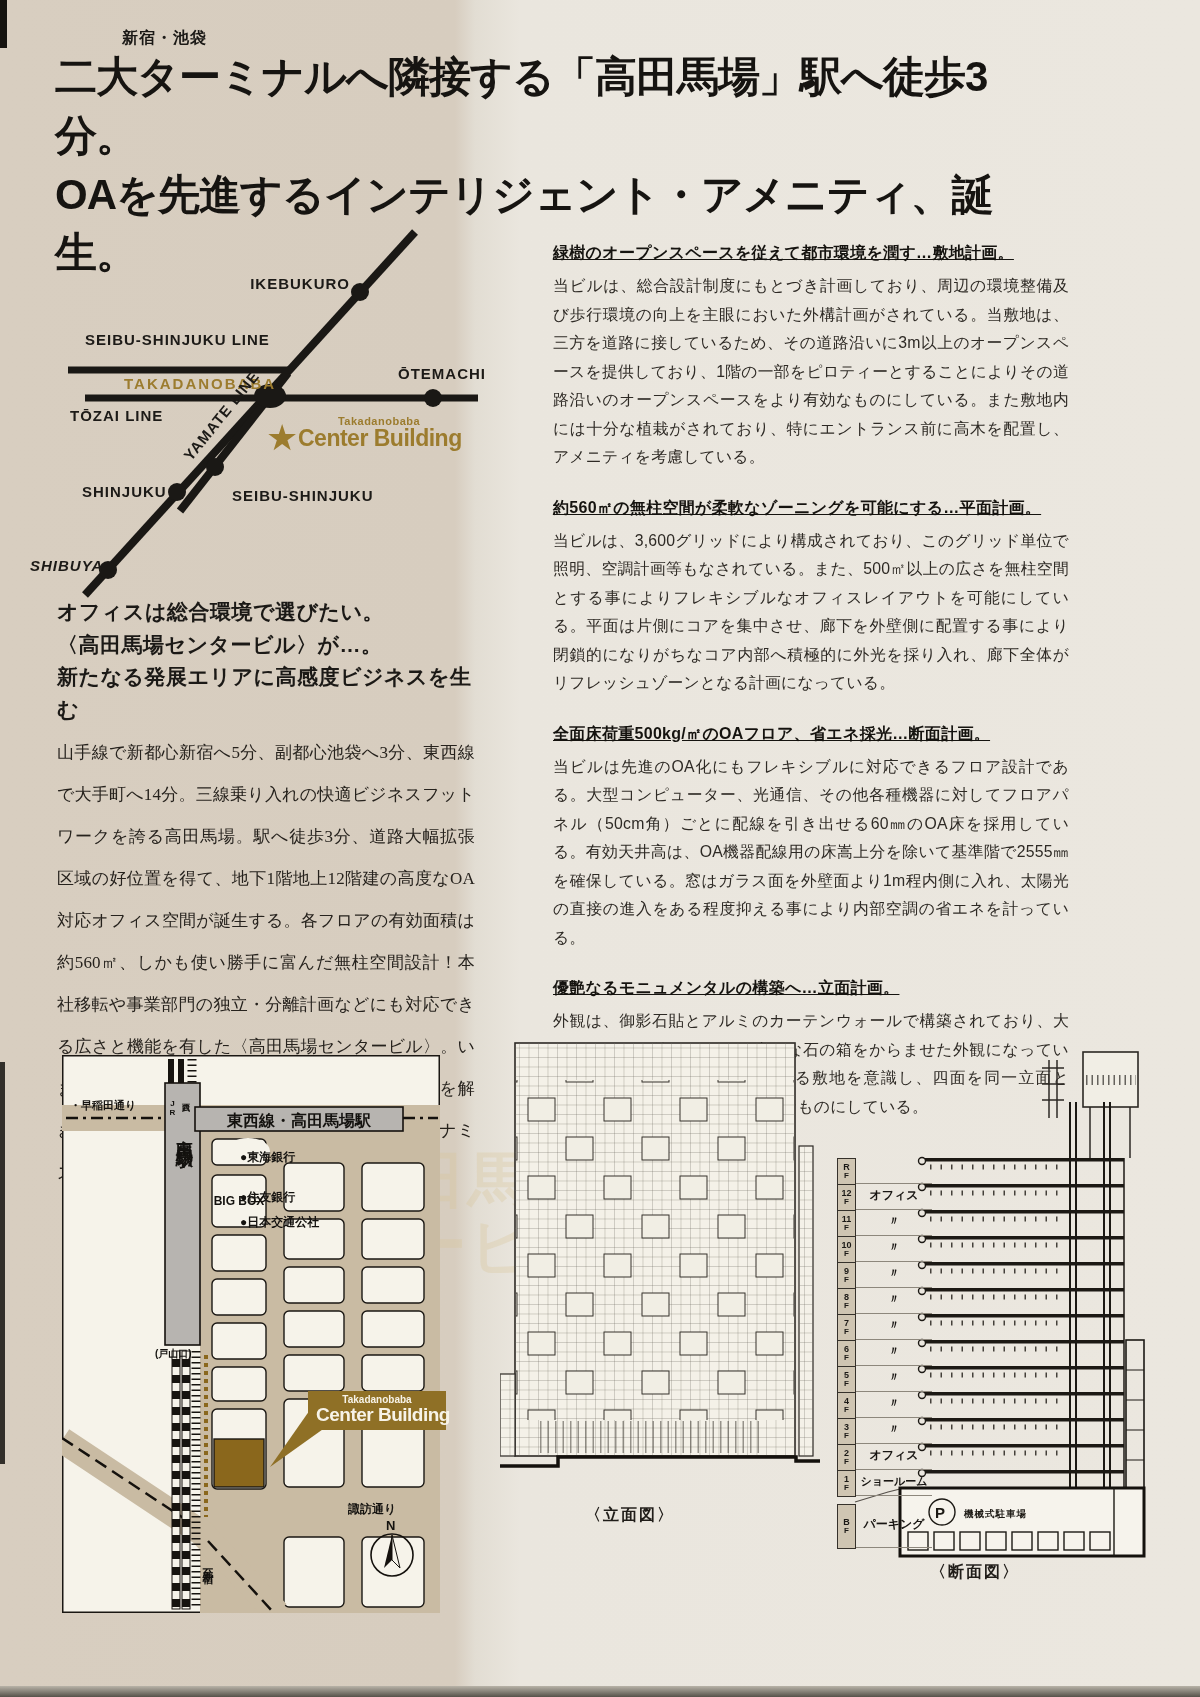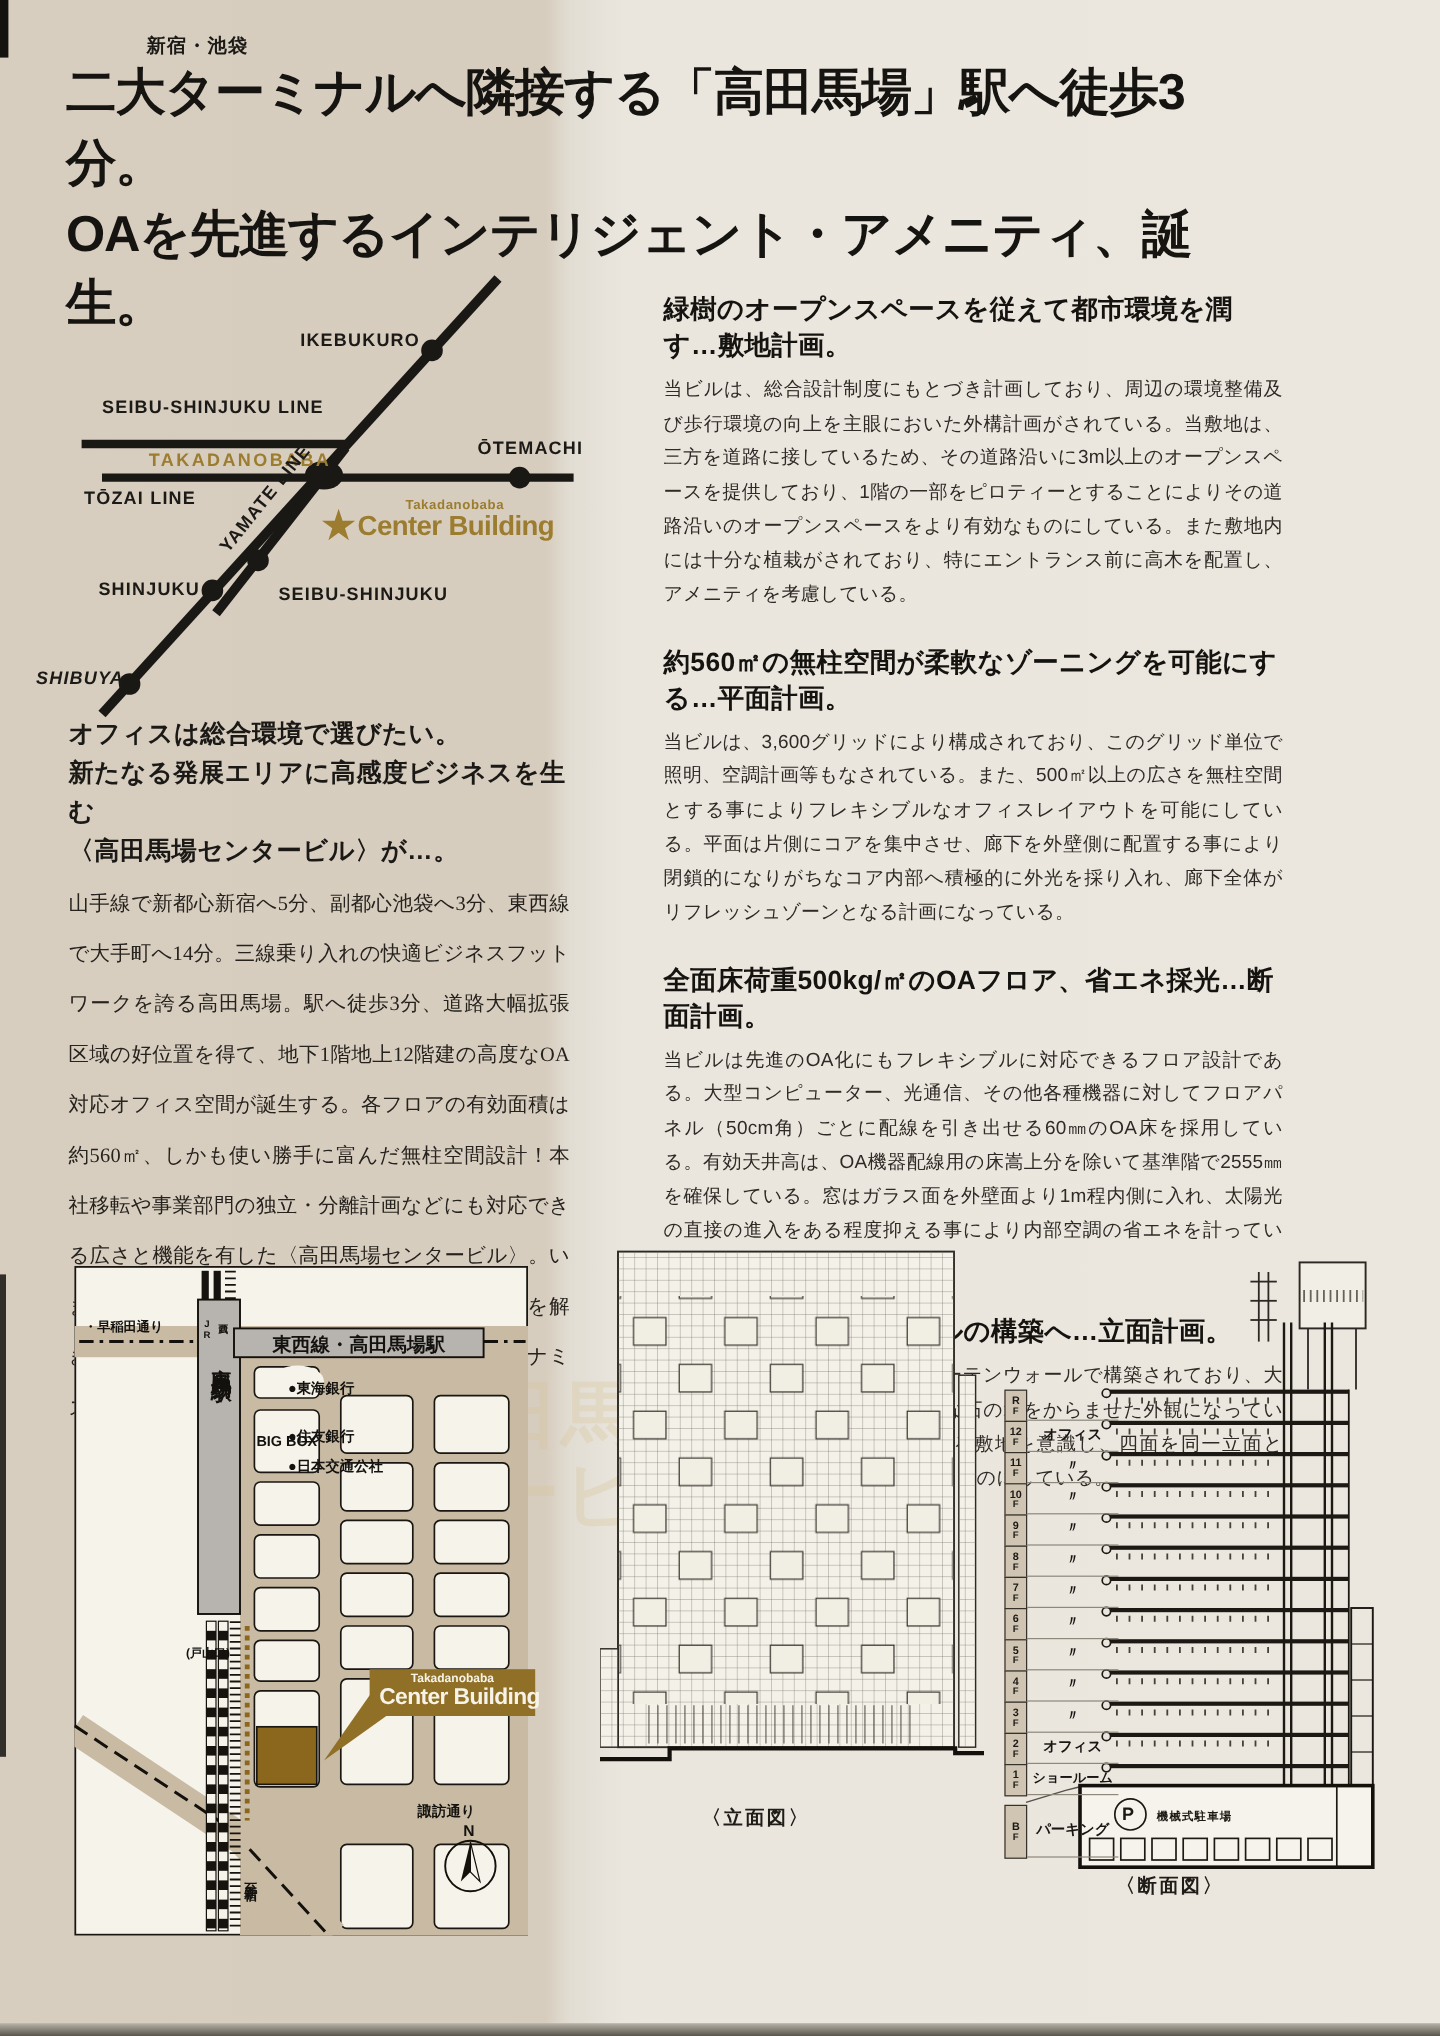--- a/index.html
+++ b/index.html
@@ -20,21 +20,21 @@
   .rm-logo-main{font-size:23px;font-weight:900;color:#9c7c2e;letter-spacing:-0.5px;line-height:1;}
 
   
   .intro-h{font-size:21px;font-weight:800;line-height:1.55;letter-spacing:0.5px;}
   .intro-body{font-family:"Liberation Serif","DejaVu Serif",serif;font-size:17px;line-height:42px;
     text-align:justify;letter-spacing:0.2px;color:#26221d;}
 
   
   .rc{width:516px;}
   .rc-section{margin-bottom:26px;}
-  .rc-h{font-size:22px;font-weight:800;letter-spacing:0.3px;margin:0 0 8px 0;color:#15130f;}
+  .rc-h{font-size:16px;font-weight:800;letter-spacing:0.3px;margin:0 0 8px 0;color:#15130f;text-decoration:underline;}
   .rc-b{font-size:15.8px;line-height:28.5px;text-align:justify;margin:0;color:#2e2a25;letter-spacing:0.2px;}
 
   
   .smlabel{font-size:11px;font-weight:700;color:#14120f;white-space:nowrap;}
   .vtext{writing-mode:vertical-rl;text-orientation:upright;letter-spacing:2px;}
   .callout{background:#8f7026;color:#f7f3e8;text-align:center;padding:3px 8px 5px 8px;}
   .callout .t{font-size:10px;font-weight:800;line-height:1.1;}
   .callout .m{font-size:19px;font-weight:900;line-height:1.05;letter-spacing:-0.5px;white-space:nowrap;}
 
   
@@ -98,22 +98,22 @@
     <div class="abs rmlabel" style="left:52px;top:268px;width:82px;text-align:right;">SHINJUKU</div>
     <div class="abs rmlabel" style="left:202px;top:272px;">SEIBU-SHINJUKU</div>
     <div class="abs rmlabel" style="left:0px;top:342px;font-style:italic;">SHIBUYA</div>
     <div class="abs rm-star" style="left:236px;top:205px;">★</div>
     <div class="abs rm-logo-top" style="left:274px;top:200px;width:150px;text-align:center;">Takadanobaba</div>
     <div class="abs rm-logo-main" style="left:268px;top:212px;">Center Building</div>
   </div>
 
   <section class="abs" style="left:57px;top:596px;width:418px;">
     <div class="intro-h">オフィスは総合環境で選びたい。</div>
+    <div class="intro-h">〈高田馬場センタービル〉が…。</div>
     <div class="intro-h">新たなる発展エリアに高感度ビジネスを生む</div>
-    <div class="intro-h">〈高田馬場センタービル〉が…。</div>
     <p class="intro-body" style="margin:6px 0 0 0;">山手線で新都心新宿へ5分、副都心池袋へ3分、東西線で大手町へ14分。三線乗り入れの快適ビジネスフットワークを誇る高田馬場。駅へ徒歩3分、道路大幅拡張区域の好位置を得て、地下1階地上12階建の高度なOA対応オフィス空間が誕生する。各フロアの有効面積は約560㎡、しかも使い勝手に富んだ無柱空間設計！本社移転や事業部門の独立・分離計画などにも対応できる広さと機能を有した〈高田馬場センタービル〉。いま、オフィスワーカーの張り詰めた心とからだを解き放ち、インテリジェント・アメニティのダイナミズムを備えて21世紀へインターフェイスする…。</p>
   </section>
 
   <div class="abs rc" style="left:553px;top:243px;">
     <div class="rc-section">
       <h2 class="rc-h">緑樹のオープンスペースを従えて都市環境を潤す…敷地計画。</h2>
       <p class="rc-b">当ビルは、総合設計制度にもとづき計画しており、周辺の環境整備及び歩行環境の向上を主眼においた外構計画がされている。当敷地は、三方を道路に接しているため、その道路沿いに3m以上のオープンスペースを提供しており、1階の一部をピロティーとすることによりその道路沿いのオープンスペースをより有効なものにしている。また敷地内には十分な植栽がされており、特にエントランス前に高木を配置し、アメニティを考慮している。</p>
     </div>
     <div class="rc-section">
       <h2 class="rc-h">約560㎡の無柱空間が柔軟なゾーニングを可能にする…平面計画。</h2>
@@ -202,21 +202,21 @@
     </svg>
     <div class="abs smlabel" style="left:8px;top:43px;">・早稲田通り</div>
     <div class="abs smlabel" style="left:137px;top:56px;width:200px;text-align:center;font-size:16px;">東西線・高田馬場駅</div>
     <div class="abs smlabel vtext" style="left:106px;top:44px;font-size:8px;letter-spacing:0;">JR</div>
     <div class="abs smlabel vtext" style="left:117px;top:42px;font-size:8px;letter-spacing:0;">西武</div>
     <div class="abs smlabel vtext" style="left:111px;top:72px;font-size:17px;font-weight:800;letter-spacing:3px;">高田馬場駅</div>
     <div class="abs smlabel" style="left:150px;top:139px;width:54px;text-align:center;font-size:12px;">BIG BOX</div>
     <div class="abs smlabel" style="left:178px;top:94px;font-size:12px;">●東海銀行</div>
     <div class="abs smlabel" style="left:178px;top:134px;font-size:12px;">●住友銀行</div>
     <div class="abs smlabel" style="left:178px;top:159px;font-size:12px;">●日本交通公社</div>
-    <div class="abs smlabel" style="left:93px;top:292px;font-size:10px;margin-top:24px;">(戸山口)</div>
+    <div class="abs smlabel" style="left:93px;top:292px;font-size:10px;">(戸山口)</div>
     <div class="abs callout" style="left:246px;top:336px;width:122px;">
       <div class="t">Takadanobaba</div>
       <div class="m">Center Building</div>
     </div>
     <div class="abs smlabel" style="left:286px;top:446px;font-size:12px;">諏訪通り</div>
     <div class="abs smlabel vtext" style="left:138px;top:505px;font-size:11px;">至新宿</div>
     <div class="abs smlabel" style="left:324px;top:463px;font-size:13px;">N</div>
   </div>
 
   <div class="abs" style="left:500px;top:1038px;width:320px;height:460px;">

